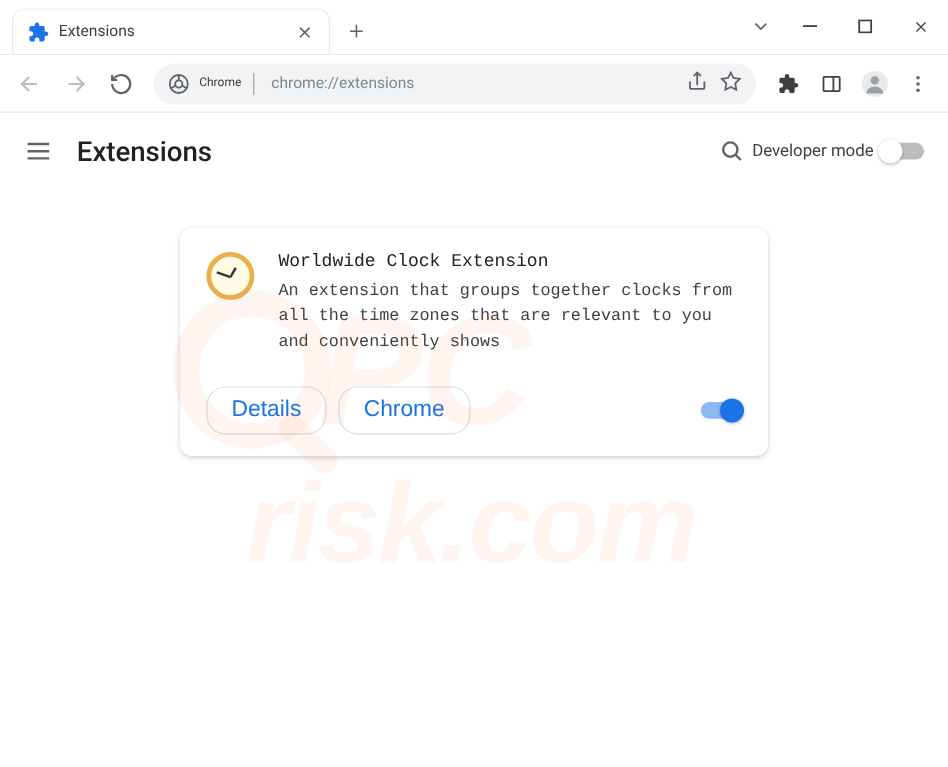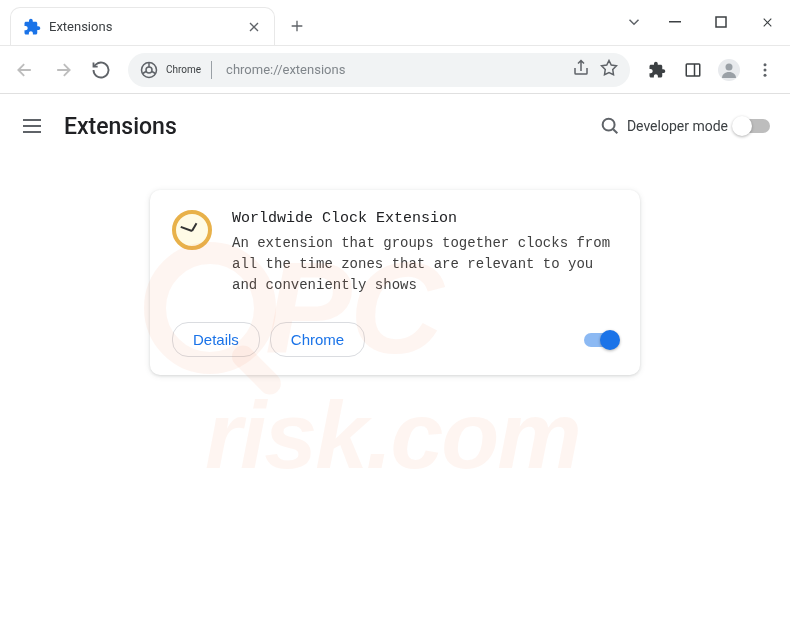--- a/index.html
+++ b/index.html
@@ -41,21 +41,21 @@
 
 
 .card-wrap { padding: 32px 0 0 0; display: flex; justify-content: center; }
 .card { width: 490px; background: #fff; border-radius: 10px; box-shadow: 0 1px 3px rgba(60,64,67,.15), 0 1px 6px rgba(60,64,67,.1); padding: 20px 22px 18px 22px; }
 .card-top { display: flex; gap: 20px; }
 .ext-icon { width: 40px; height: 40px; flex-shrink: 0; }
 .ext-info { flex: 1; font-family: Liberation Mono, monospace; }
 .ext-name { font-size: 15px; color: #202124; margin-bottom: 6px; }
 .ext-desc { font-size: 14px; color: #404040; line-height: 1.5; }
 .card-bottom { display: flex; align-items: center; margin-top: 26px; gap: 10px; }
-.card-btn { padding: 8px 20px; border: 1px solid #dadce0; border-radius: 16px; background: #fff; color: #1a73e8; font-size: 15px; font-weight: 500; cursor: pointer; }
+.card-btn { padding: 8px 20px; border: 1px solid #dadce0; border-radius: 16px; background: #fff; color: #1a73e8; font-size: 19px; font-weight: 500; cursor: pointer; }
 .toggle-on { margin-left: auto; width: 34px; height: 14px; background: rgba(26,115,232,.5); border-radius: 8px; position: relative; }
 .toggle-on .knob { position: absolute; width: 20px; height: 20px; background: #1a73e8; border-radius: 50%; top: -3px; right: -2px; box-shadow: 0 1px 3px rgba(0,0,0,.3); }
 
 
 .watermark { position: absolute; inset: 0; display: flex; align-items: center; justify-content: center; pointer-events: none; }
 .watermark-text { font-size: 120px; font-weight: bold; color: rgba(237, 124, 74, 0.08); transform: translateY(60px); font-style: italic; letter-spacing: -2px; line-height: 0.9; text-align: left;}
 
 
 .clock-circle { width: 40px; height: 40px; border-radius: 50%; background: #fffbe6; border: 4px solid #e8b14a; position: relative; }
 .clock-hand { position: absolute; background: #333; left: 50%; top: 50%; transform-origin: left center; }

